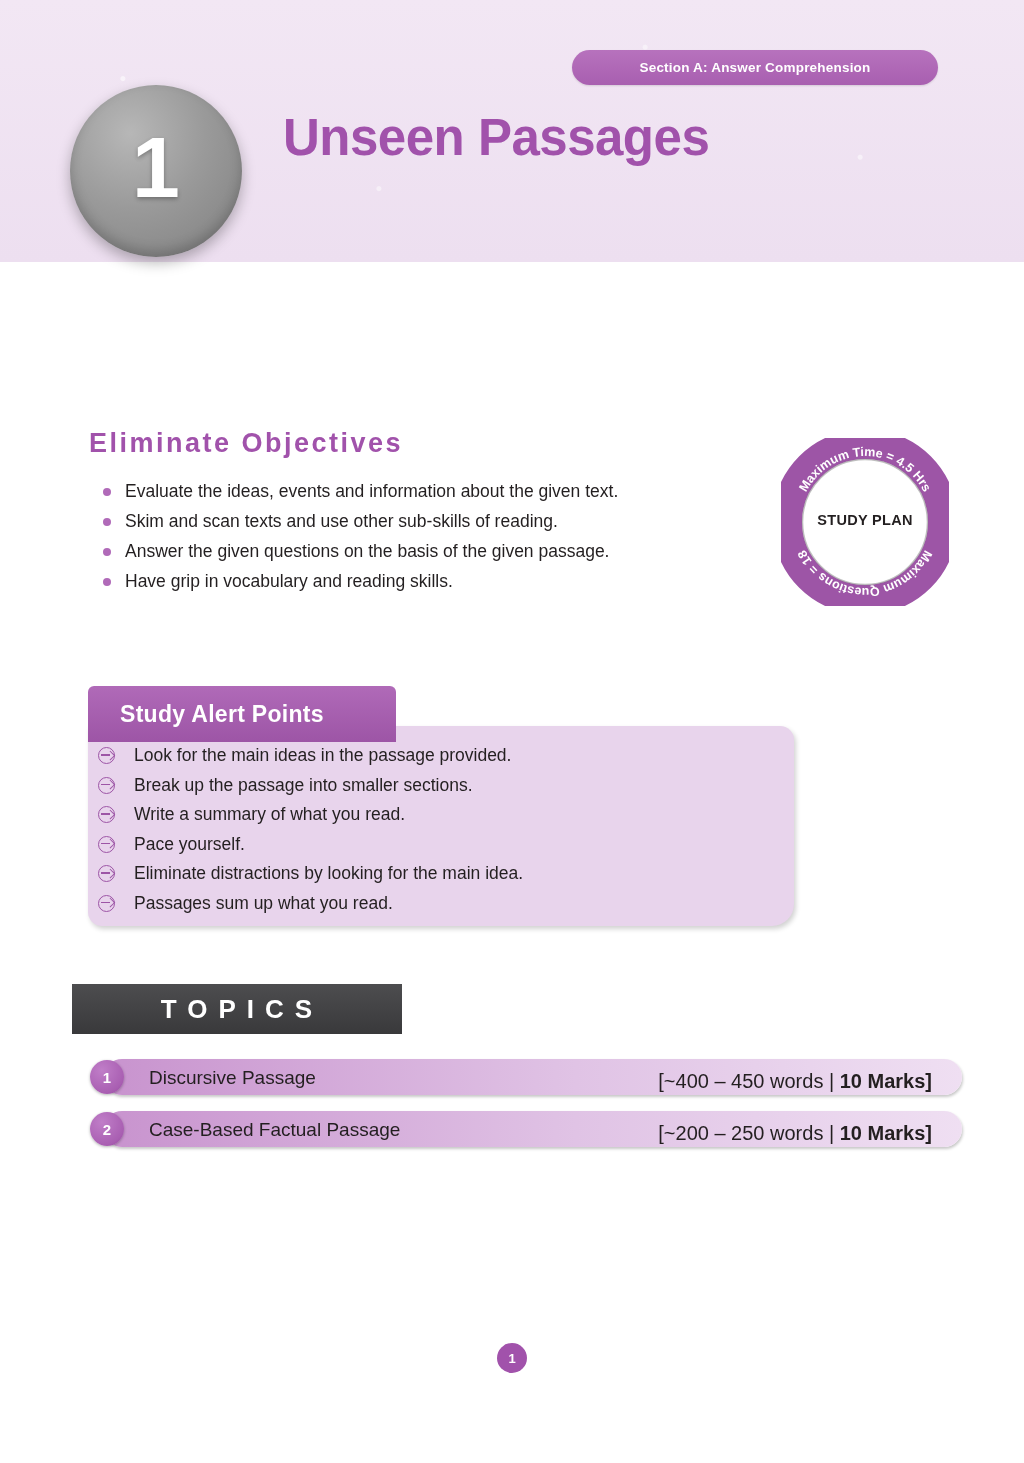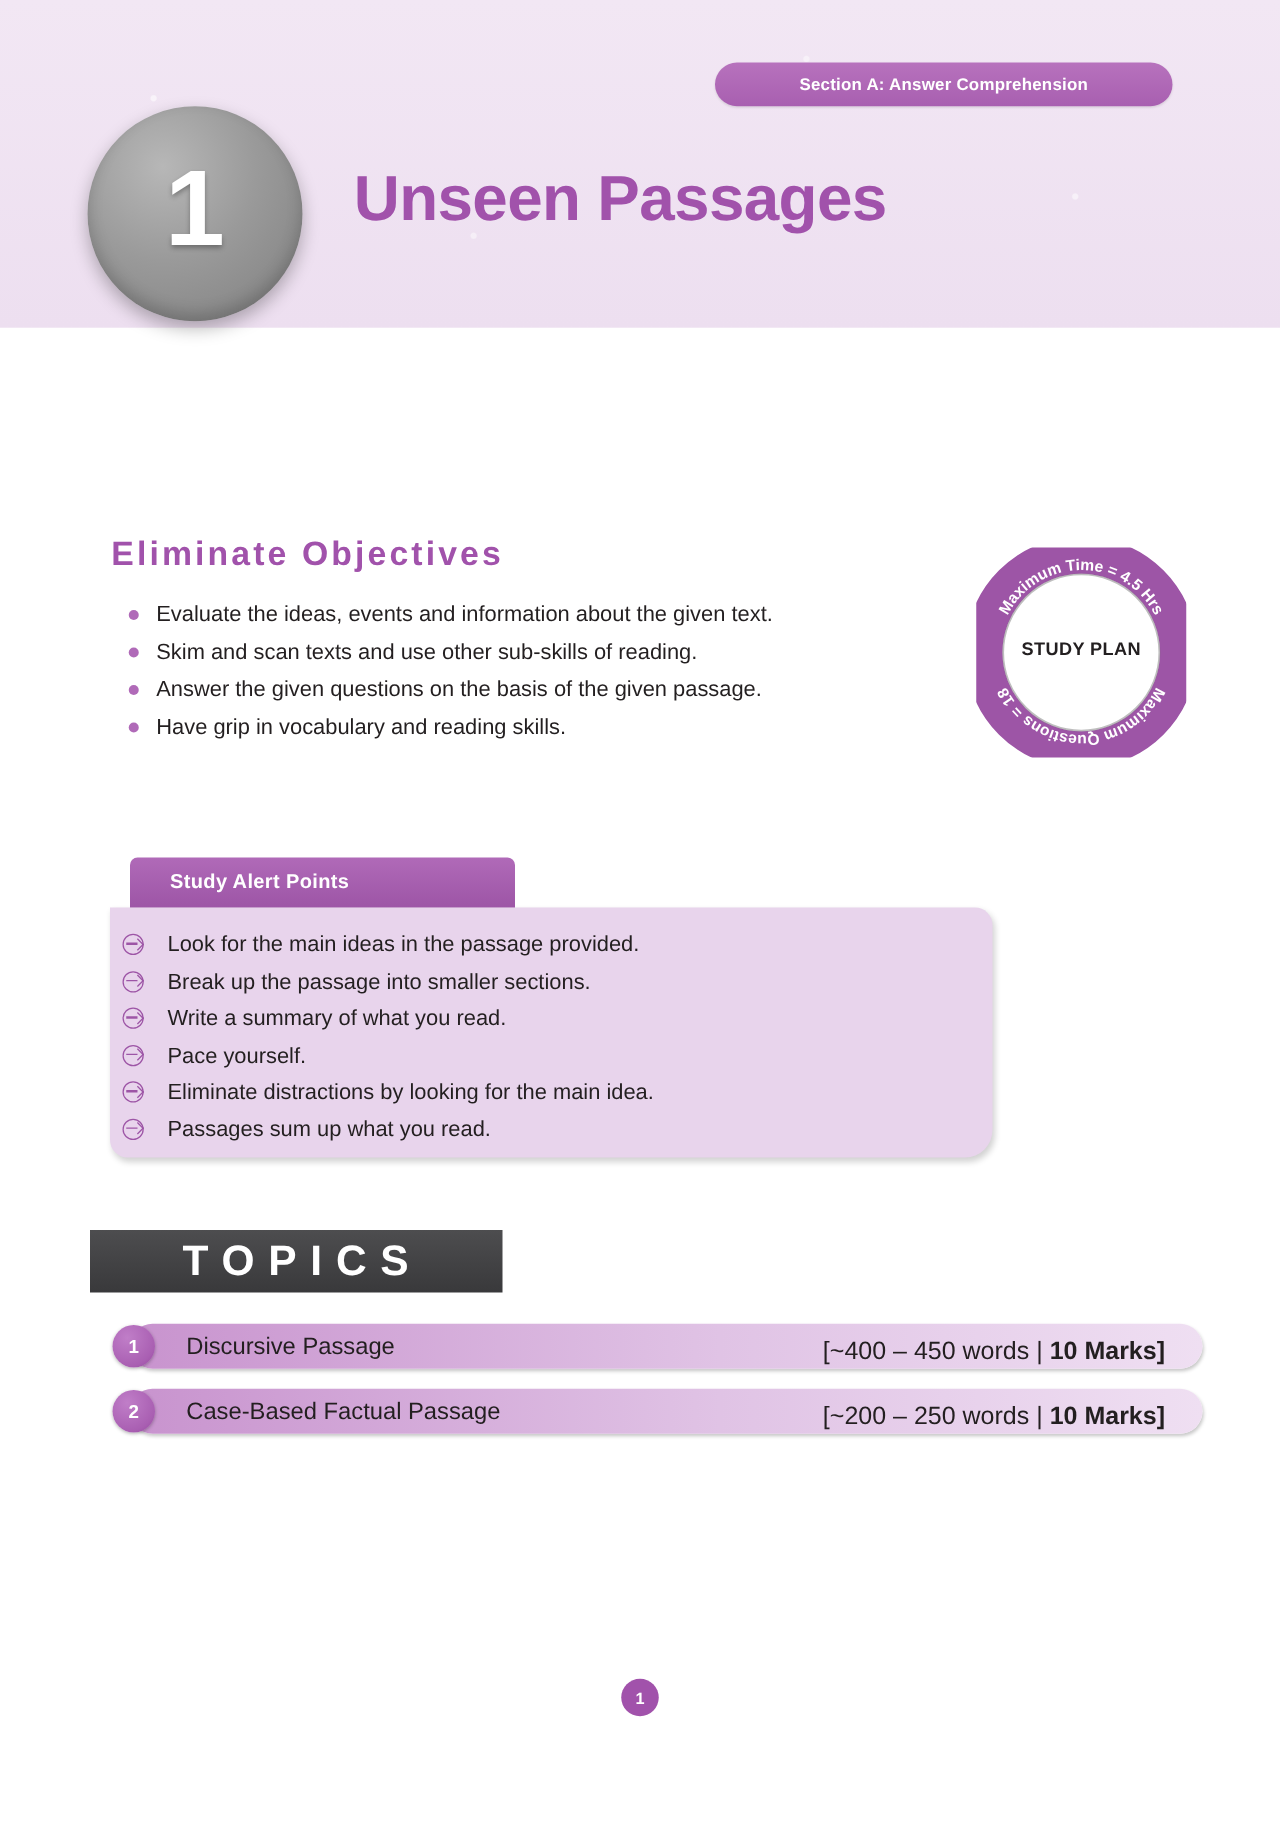--- a/index.html
+++ b/index.html
@@ -67,21 +67,21 @@
     font-size: 86px;
     font-weight: bold;
     line-height: 1;
     text-shadow: 0 2px 4px rgba(0,0,0,0.3);
     transform: translateY(-4px);
   }
 
   .chapter-title {
     position: absolute;
     left: 283px;
-    top: 129px;
+    top: 108px;
     font-size: 51px;
     font-weight: bold;
     color: #a152ab;
     letter-spacing: -0.5px;
   }
 
   
   .lo-heading {
     position: absolute;
     left: 89px;
@@ -145,33 +145,32 @@
     color: #231f20;
     letter-spacing: 0.3px;
   }
 
   
   .sap-tab {
     position: absolute;
     left: 88px;
     top: 686px;
     width: 308px;
-    height: 40px;
+    height: 56px;
     background: linear-gradient(180deg, #b06ab8 0%, #9d55a6 100%);
     border-radius: 6px 6px 0 0;
     color: #ffffff;
-    font-size: 16px;
+    font-size: 23px;
     font-weight: bold;
     display: flex;
     align-items: center;
     padding-left: 32px;
     box-sizing: border-box;
     letter-spacing: 0.3px;
     z-index: 3;
-    margin-left: 16px;
   }
   .sap-tab::after {
     content: "";
     position: absolute;
     right: -0px;
     top: 0;
     width: 0;
     height: 0;
   }
   .sap-box {
@@ -236,21 +235,21 @@
 
   
   .topics-bar {
     position: absolute;
     left: 72px;
     top: 984px;
     width: 330px;
     height: 50px;
     background: linear-gradient(180deg, #4d4d4f 0%, #39393b 100%);
     color: #ffffff;
-    font-size: 34px;
+    font-size: 26px;
     font-weight: bold;
     letter-spacing: 11px;
     display: flex;
     align-items: center;
     justify-content: center;
     padding-left: 10px;
     box-sizing: border-box;
   }
   .topics-bar-shadow {
     position: absolute;

